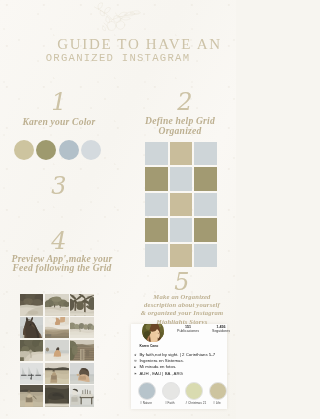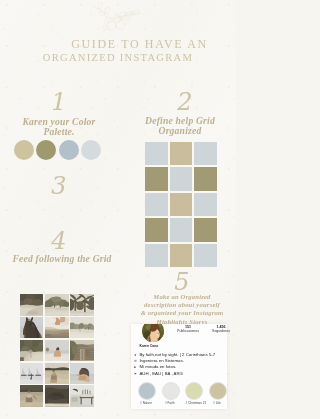--- a/index.html
+++ b/index.html
@@ -15,22 +15,22 @@
       radial-gradient(circle at 72% 30%, rgba(228,222,210,.26) 0 .8px, transparent 1.2px),
       radial-gradient(circle at 44% 68%, rgba(224,218,206,.22) 0 1px, transparent 1.4px),
       radial-gradient(circle at 88% 82%, rgba(230,224,212,.26) 0 .8px, transparent 1.1px),
       radial-gradient(circle at 8% 55%, rgba(228,223,212,.22) 0 .9px, transparent 1.3px),
       linear-gradient(118deg,#faf8f4 0%,#f7f5f0 40%,#faf8f4 64%,#f6f4ee 100%);
     background-size:37px 41px,53px 47px,43px 59px,61px 43px,47px 53px,100% 100%;}
 
   
   .headline{left:0;right:0;text-align:center;color:#cdc3a8;
     font-family:"Liberation Serif",serif;font-weight:400;letter-spacing:1.35px;}
-  #t1{top:37.5px;font-size:12px;line-height:12px;letter-spacing:1.65px;margin-left:43px;}
-  #t2{top:51.5px;font-size:10.6px;line-height:12px;letter-spacing:1.25px;}
+  #t1{top:37.5px;font-size:15px;line-height:12px;letter-spacing:1.65px;margin-left:43px;}
+  #t2{top:51.5px;font-size:10.6px;line-height:12px;letter-spacing:1.25px;font-family:Liberation Mono, monospace;}
 
   
   .num{font-family:"DejaVu Serif",serif;color:#cdc3a6;font-weight:400;
        font-size:24px;line-height:24px;text-align:center;font-style:italic;}
 
   
   .cap{font-family:"Liberation Serif",serif;font-style:italic;font-weight:700;
        color:#bdb091;text-align:center;font-size:9.6px;line-height:10.4px;
        letter-spacing:.2px;}
 
@@ -99,21 +99,20 @@
       <path d="M40 96 C34 106 40 116 50 114 C50 104 48 98 40 96z"></path>
     </g>
   </svg>
 
   <div class="abs headline" id="t1">GUIDE TO HAVE AN</div>
   <div class="abs headline" id="t2">ORGANIZED INSTAGRAM</div>
 
   <div class="abs num" style="left:0;width:118px;top:90px">1</div>
   <div class="abs cap" style="left:4px;width:110px;top:117px">
     <div>Karen your Color</div>
-    <div>Palette.</div>
   </div>
   <div class="abs" id="swatches" style="left:13.8px;top:140px;display:flex;gap:2.4px">
       <div class="dot" style="width: 20px; height: 20px; background: rgb(205, 196, 159);"></div>
       <div class="dot" style="width: 20px; height: 20px; background: rgb(158, 154, 110);"></div>
       <div class="dot" style="width: 20px; height: 20px; background: rgb(178, 192, 201);"></div>
       <div class="dot" style="width: 20px; height: 20px; background: rgb(212, 218, 222);"></div>
     </div>
 
   <div class="abs num" style="left:126px;width:118px;top:90px">2</div>
   <div class="abs cap" style="left:126px;width:108px;top:116px">
@@ -137,20 +136,21 @@
       <div style="background: rgb(201, 189, 155);"></div>
       <div style="background: rgb(206, 213, 216);"></div>
     </div>
 
   <div class="abs num" style="left:0;width:118px;top:174px">3</div>
   <div class="abs cap" style="left:4px;width:110px;top:196px">
   </div>
 
   <div class="abs num" style="left:0;width:118px;top:229px">4</div>
   <div class="abs cap" style="left:3px;width:118px;top:254px;line-height:9.3px">
+    <div>Preview App',make your</div>
     <div>Feed following the Grid</div>
   </div>
   <div class="abs" id="feed" style="left:19.5px;top:294px;width:74.5px;height:113px">
       <div class="ph">
         <svg viewBox="0 0 100 100" preserveAspectRatio="none">
           <rect width="100" height="100" fill="#d6cfbe"></rect>
 <path d="M0 0 h100 v48 q-22 10 -48 4 q-26 -6 -52 2z" fill="#4c412c"></path>
 <ellipse cx="16" cy="16" rx="22" ry="18" fill="#3c3322"></ellipse>
 <ellipse cx="48" cy="10" rx="26" ry="20" fill="#433a26"></ellipse>
 <ellipse cx="82" cy="18" rx="22" ry="18" fill="#3a3121"></ellipse>

